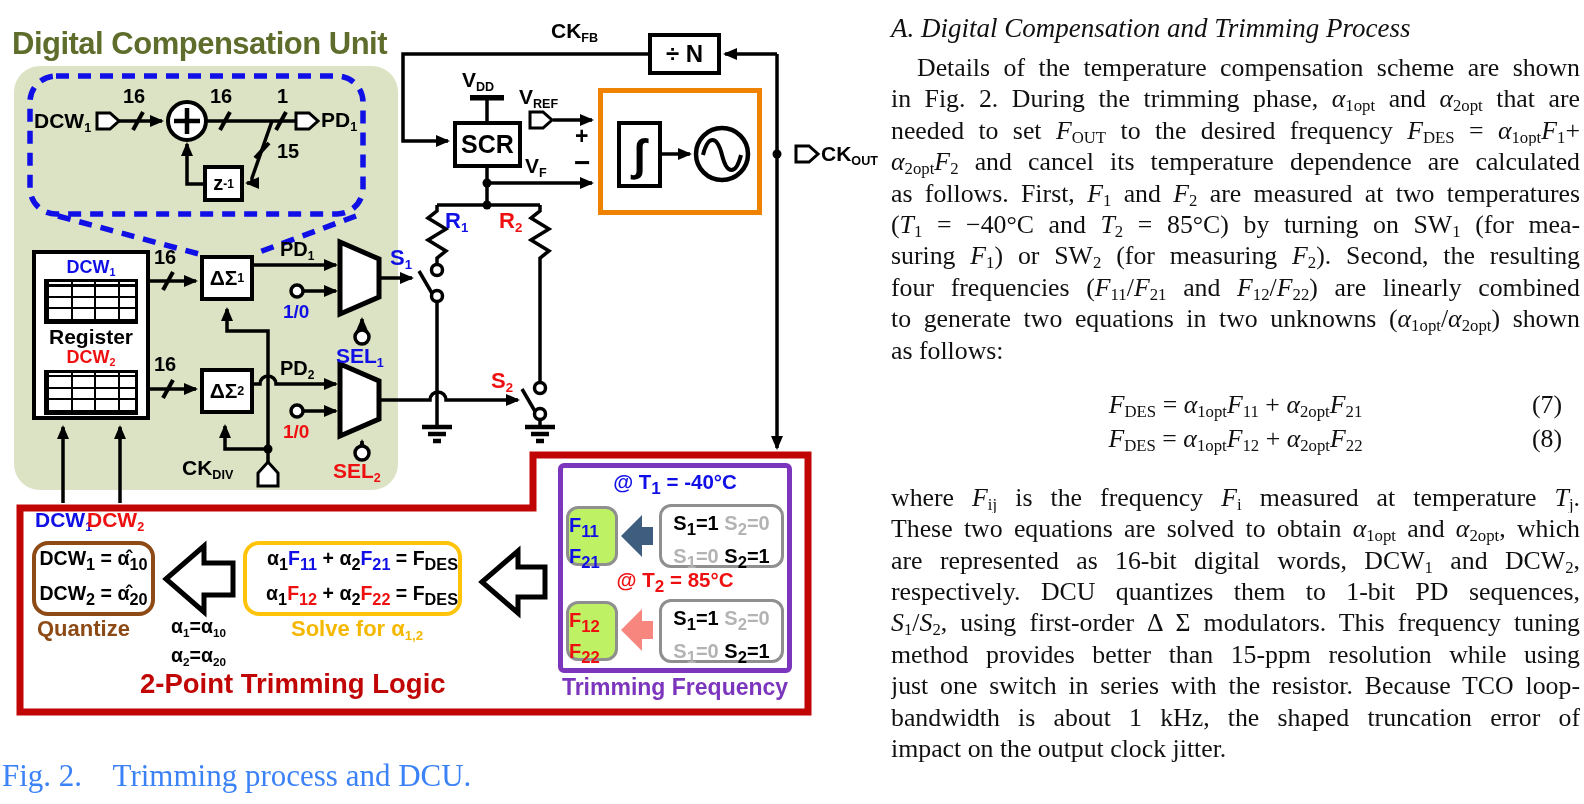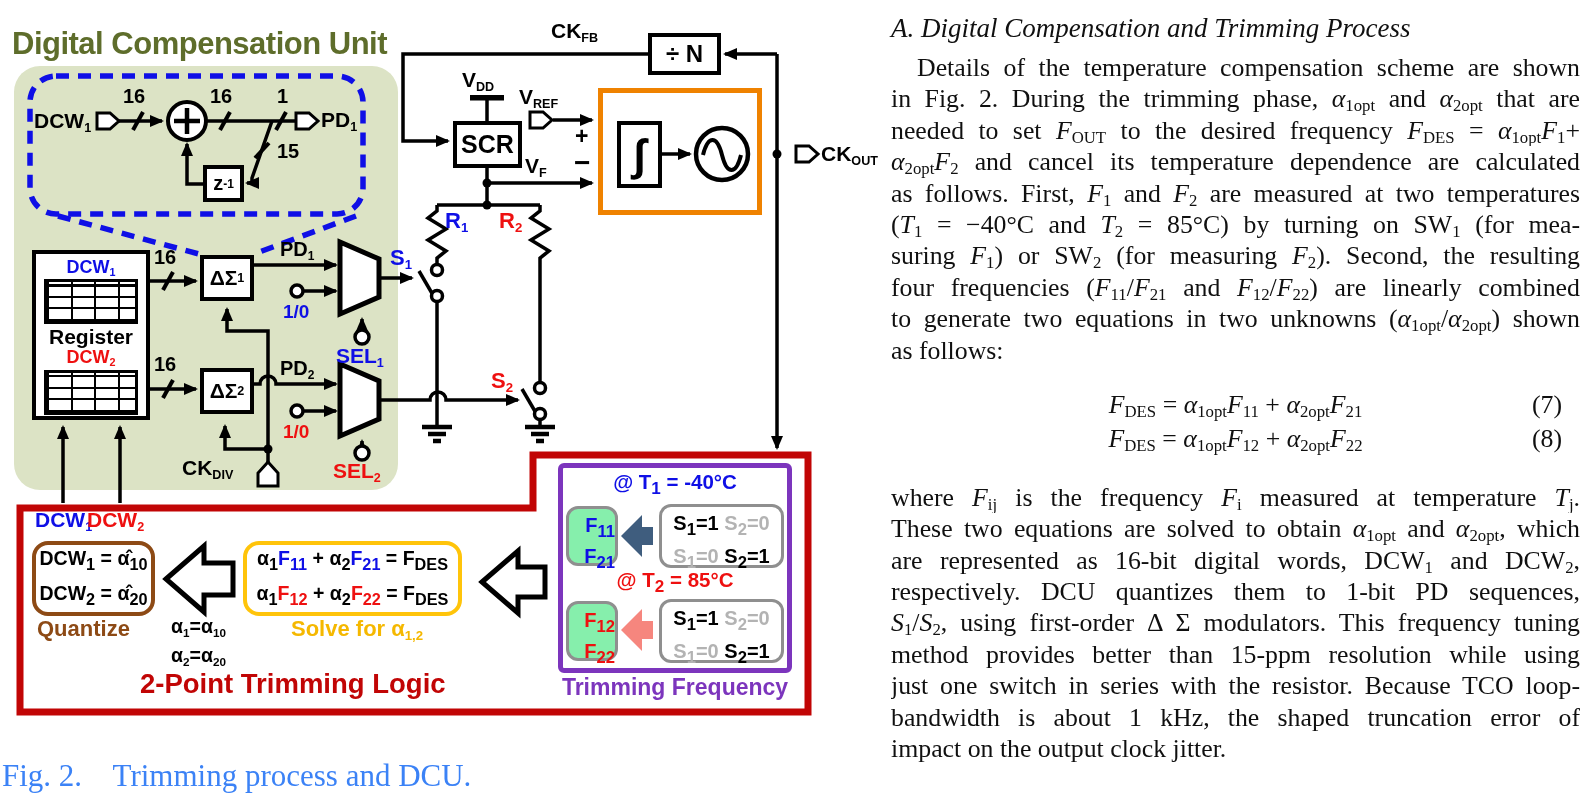--- a/index.html
+++ b/index.html
@@ -22,25 +22,25 @@
   #register{left:32px;top:250px;width:118px;height:170px;flex-direction:column;justify-content:flex-start}
   .reggrid{width:94px;height:46px;border:3.5px solid #000;box-sizing:border-box;margin:1px 0;
      background-image:repeating-linear-gradient(0deg,#000 0 2px,transparent 2px 11.5px),
                       repeating-linear-gradient(90deg,#000 0 2px,transparent 2px 23.5px)}
   #orange-box{position:absolute;left:598px;top:88px;width:164px;height:127px;
       border:5px solid var(--orange);box-sizing:border-box;z-index:1}
   .rbox{position:absolute;box-sizing:border-box;z-index:3;font-weight:bold}
   #brown-box{left:32px;top:541px;width:123px;height:75px;border:4.5px solid var(--brown);
       border-radius:16px;display:flex;flex-direction:column;justify-content:center;align-items:center}
   #yellow-box{left:243px;top:541px;width:219px;height:75px;border:4.5px solid var(--gold);
-      border-radius:16px;display:flex;flex-direction:column;justify-content:center;align-items:center}
+      border-radius:16px;display:flex;flex-direction:column;justify-content:center;align-items:flex-end}
   #purple-box{left:558px;top:463px;width:234px;height:210px;border:5px solid var(--purple);border-radius:6px}
   .qline{font-size:19.5px;font-weight:bold;line-height:29px;white-space:nowrap}
-  .fbox{position:absolute;border:3.5px solid var(--grayb);border-radius:12px;background:#86efac;
-      text-align:right;font-weight:bold;font-size:20px;line-height:25px;padding-top:4px;
+  .fbox{position:absolute;border:3.5px solid var(--grayb);border-radius:12px;background:#bef264;
+      text-align:left;font-weight:bold;font-size:20px;line-height:25px;padding-top:4px;
       box-sizing:border-box;z-index:4}
   .sbox{position:absolute;border:3.5px solid var(--grayb);border-radius:12px;background:#fff;
       text-align:center;font-weight:bold;font-size:20px;line-height:27px;padding-top:3px;
       box-sizing:border-box;z-index:4;white-space:nowrap}
   .ctr{position:absolute;text-align:center;font-weight:bold;z-index:4}
   #fig-caption{position:absolute;left:2px;top:758px;font-family:"Liberation Serif",serif;
       font-size:31px;color:#3b82f6;white-space:pre;z-index:3}
   
   #article{position:absolute;left:891px;top:10px;width:689px;font-family:"Liberation Serif",serif;
       font-size:25.8px;color:#101010}

